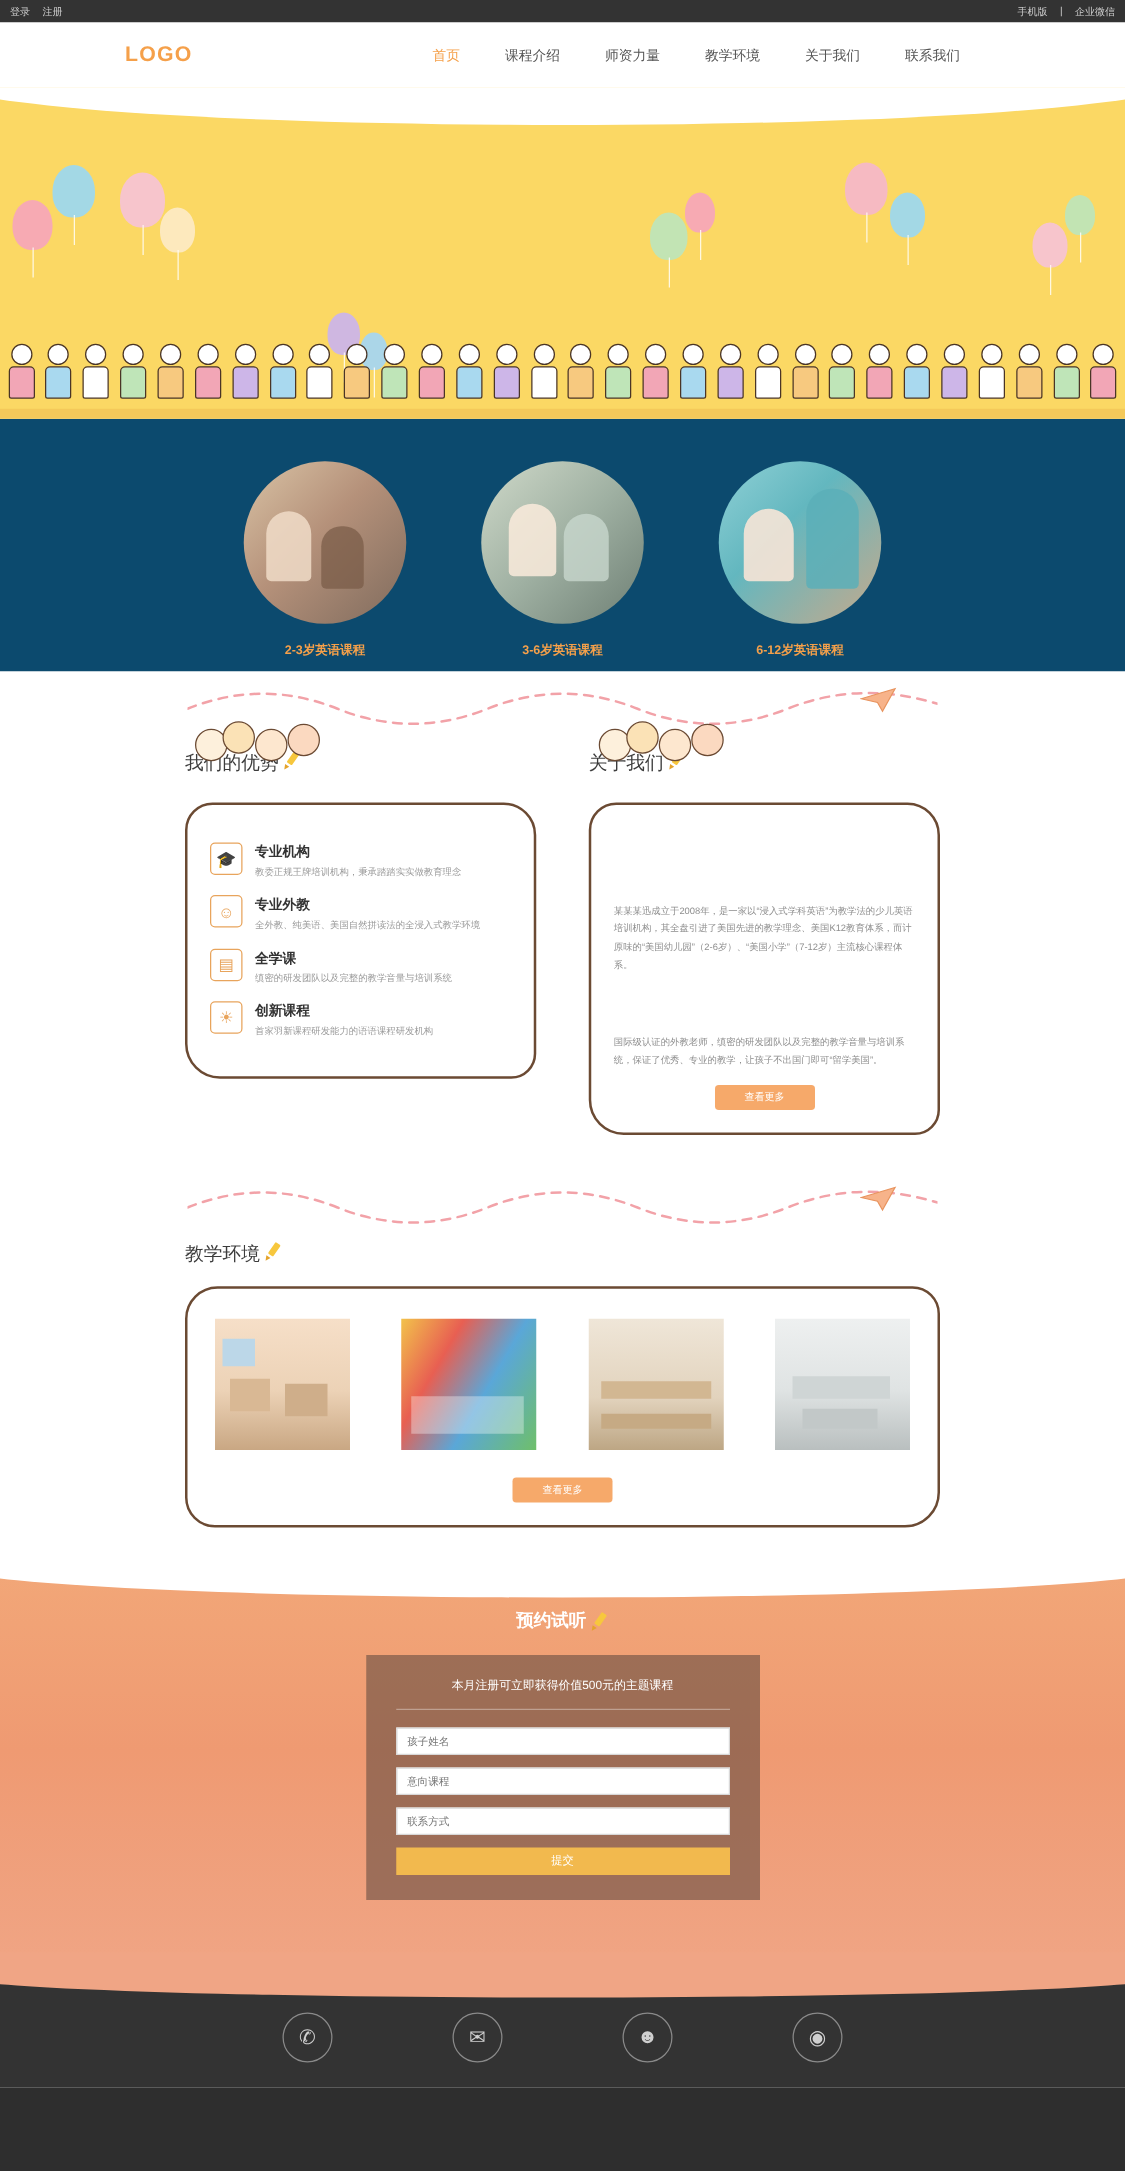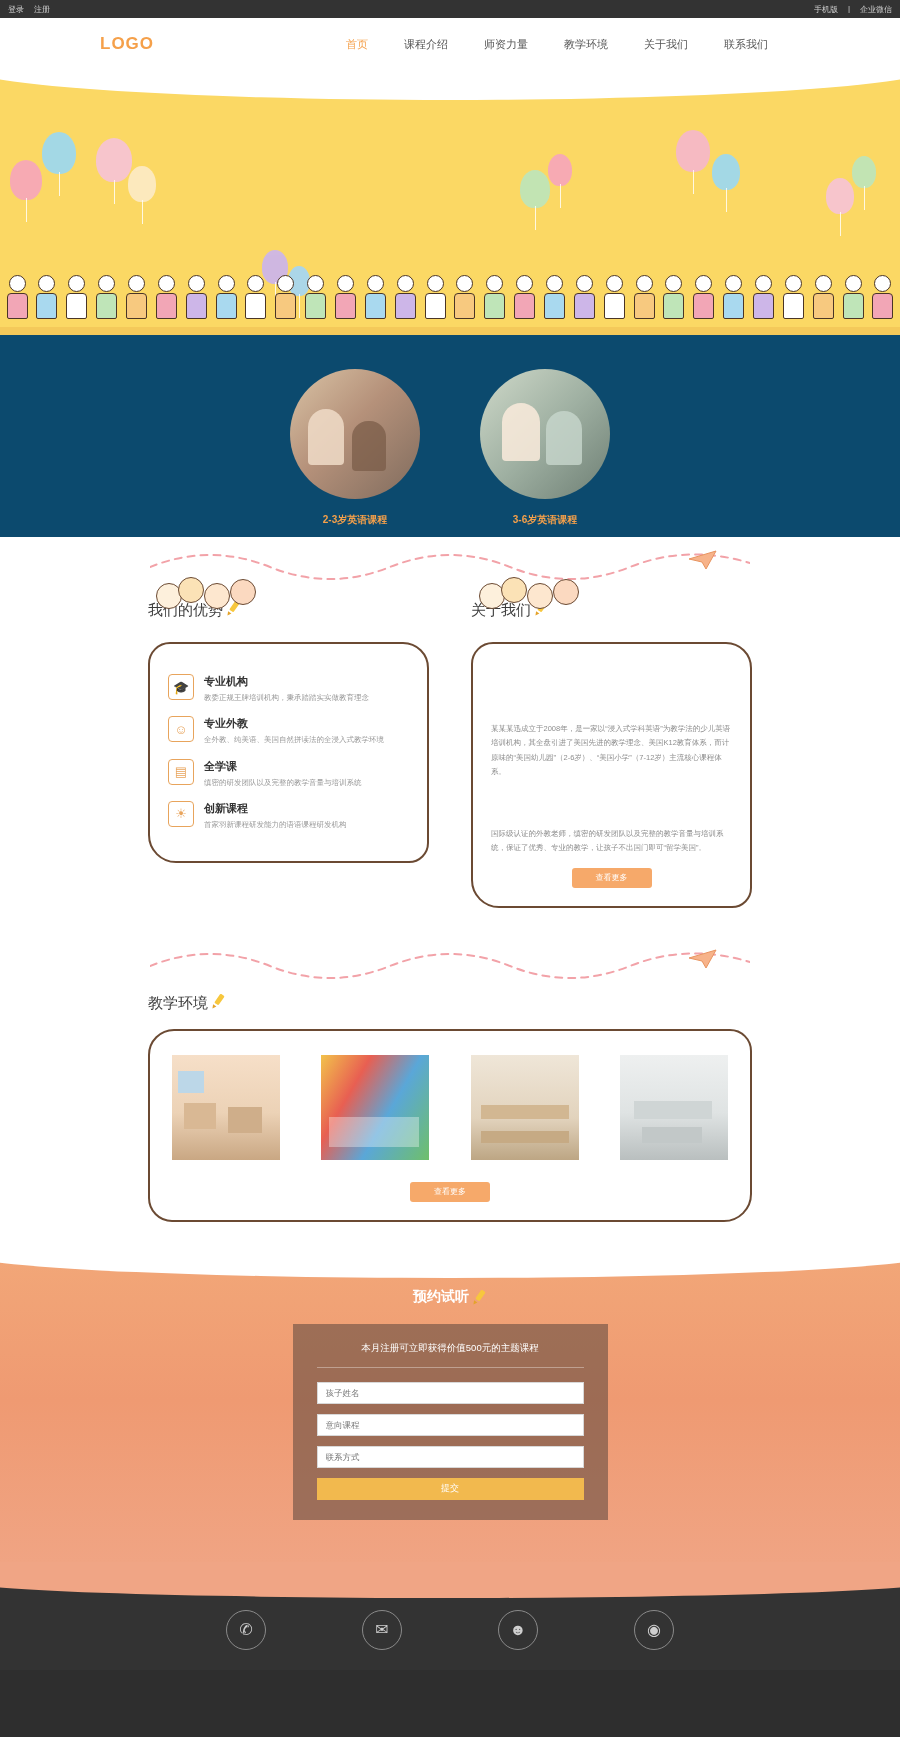--- a/index.html
+++ b/index.html
@@ -433,20 +433,27 @@
         <div style="position:absolute;left:62px;top:52px;width:34px;height:50px;background:rgba(120,90,70,.7);border-radius:16px 16px 4px 4px;"></div>
       </div>
       <div class="label">2-3岁英语课程</div>
     </div>
     <div class="course">
       <div class="photo" style="background:linear-gradient(135deg,#cfd9c9 0%,#9fb0a2 50%,#6e7f74 100%);">
         <div style="position:absolute;left:22px;top:34px;width:38px;height:58px;background:rgba(250,235,220,.85);border-radius:19px 19px 4px 4px;"></div>
         <div style="position:absolute;left:66px;top:42px;width:36px;height:54px;background:rgba(200,215,205,.8);border-radius:18px 18px 4px 4px;"></div>
       </div>
       <div class="label">3-6岁英语课程</div>
+    </div>
+    <div class="course">
+      <div class="photo" style="background:linear-gradient(135deg,#8fd0d6 0%,#63b7bf 40%,#c7a98b 100%);">
+        <div style="position:absolute;left:20px;top:38px;width:40px;height:58px;background:rgba(250,230,215,.88);border-radius:20px 20px 4px 4px;"></div>
+        <div style="position:absolute;left:70px;top:22px;width:42px;height:80px;background:rgba(90,175,185,.85);border-radius:20px 20px 4px 4px;"></div>
+      </div>
+      <div class="label">6-12岁英语课程</div>
     </div>
   </div>
 
   <div class="divider">
     <svg width="600" height="34" viewBox="0 0 600 34">
       <path d="M0 18 C 40 2, 80 2, 120 18 S 200 34, 240 18 S 320 2, 360 18 S 440 34, 480 18 S 560 2, 600 14" fill="none" stroke="#f2a2a8" stroke-width="2" stroke-dasharray="7 6" stroke-linecap="round"></path>
     </svg>
     <svg width="30" height="22" viewBox="0 0 30 22" style="position:absolute;right:182px;top:0;">
       <path d="M1 10 L28 2 L18 20 L14 13 Z" fill="#f7b38a" stroke="#e8945f" stroke-width="1"></path>
     </svg>

